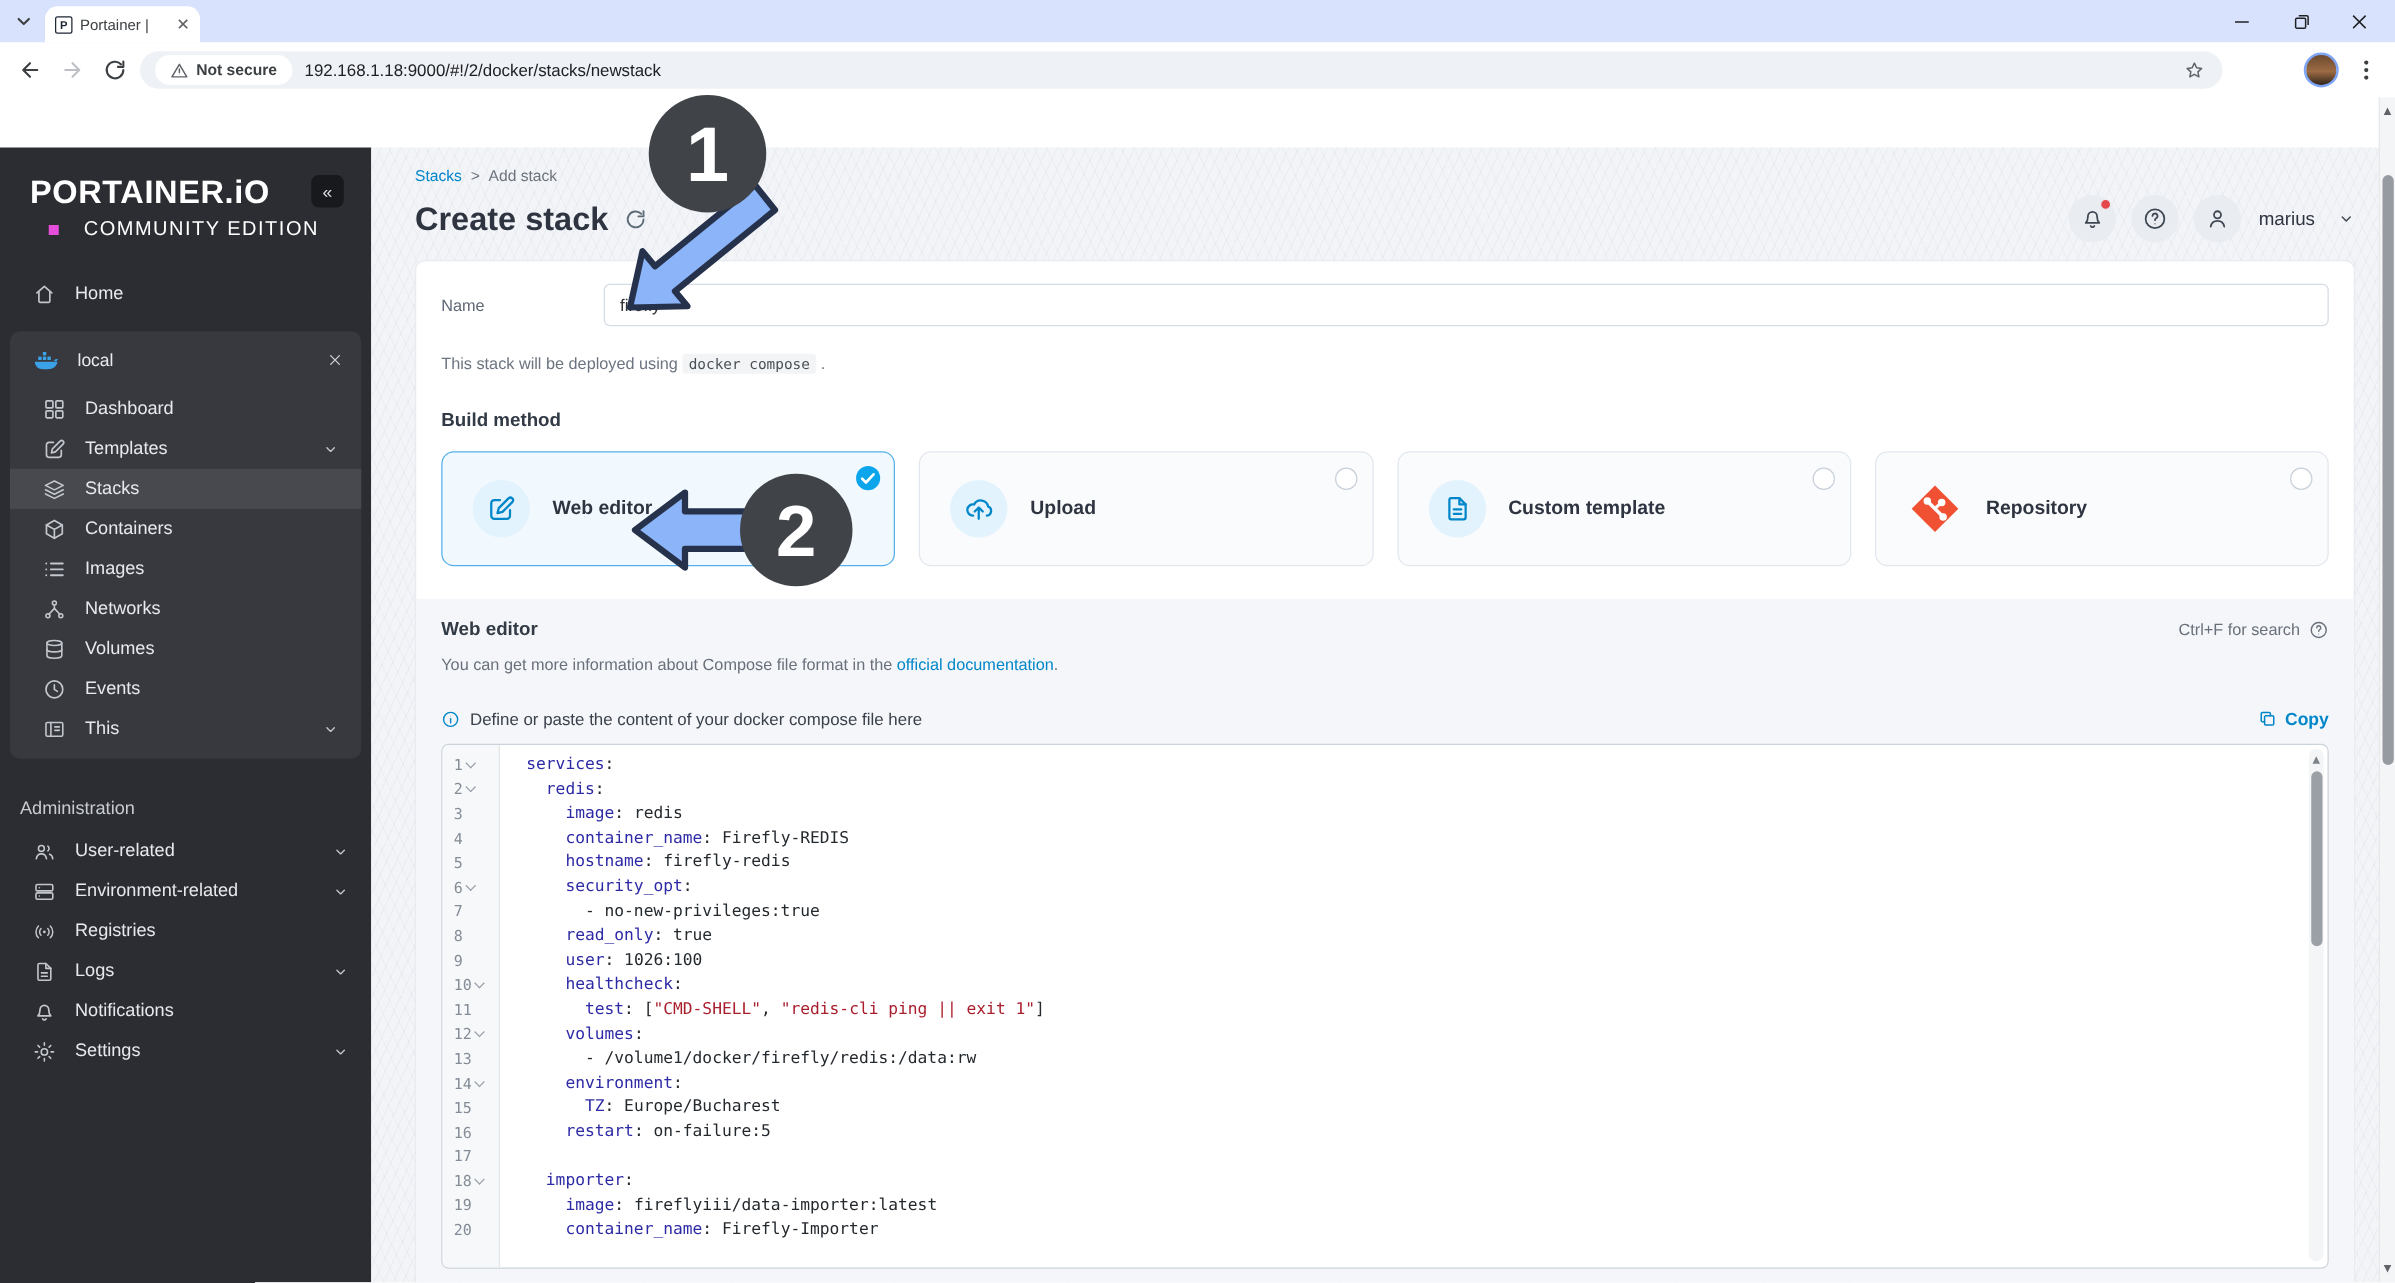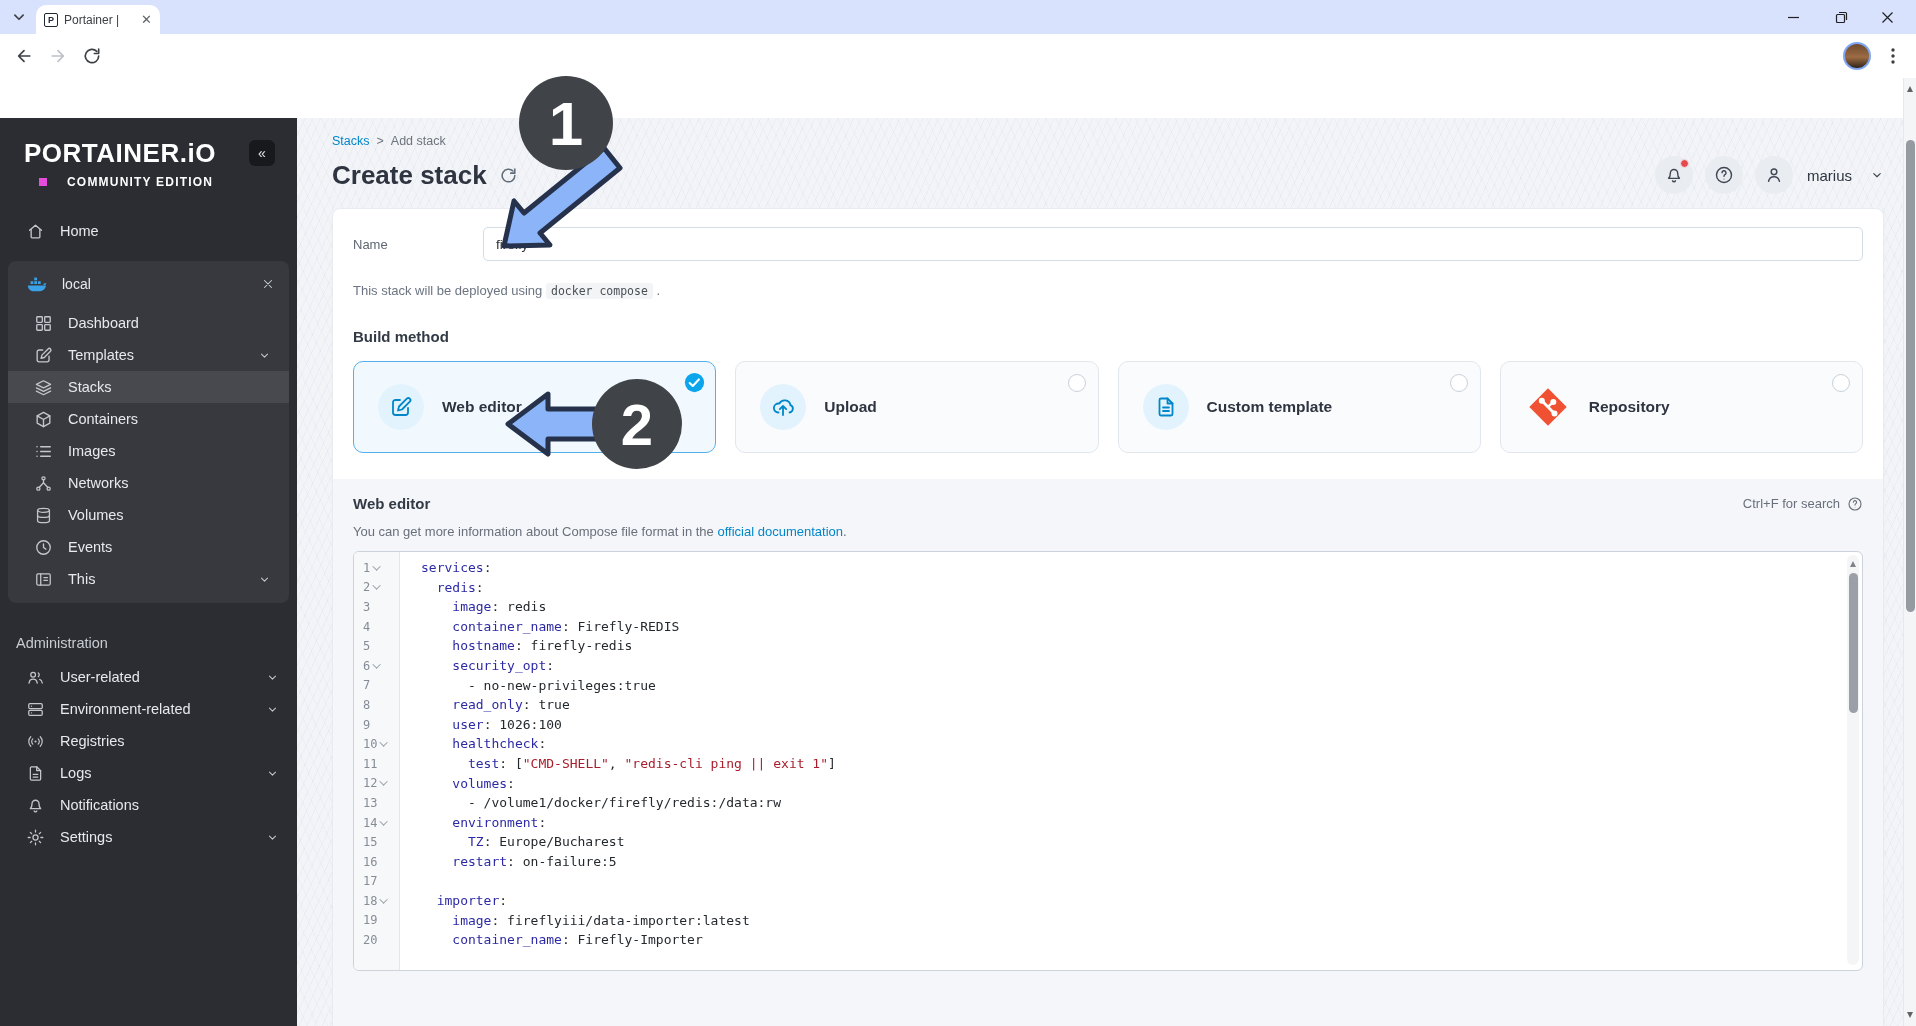--- a/index.html
+++ b/index.html
@@ -32,21 +32,21 @@
 
   
   .app { position:absolute; top:118px; left:0; width:1916px; height:908px; display:flex; }
 
   .sidebar { width:297px; background:#2b2d32; color:#e7e9ec; flex-shrink:0; padding-top:20px; position:relative; }
   .logo-row { padding:0 24px; position:relative; }
   .logo { font-size:26px; font-weight:800; letter-spacing:.5px; color:#fff; white-space:nowrap; }
   .collapse-btn { position:absolute; right:22px; top:2px; width:26px; height:26px; background:#18191c; border-radius:6px; color:#dfe2e6; display:flex; align-items:center; justify-content:center; font-size:14px; }
   .edition { display:flex; align-items:center; gap:7px; padding:6px 26px 0; }
   .edition .sq { width:8px; height:8px; background:#e64ddb; }
-  .edition span { font-size:12px; font-weight:bold; letter-spacing:1.2px; color:#fff;margin-left:13px; }
+  .edition span { font-size:16px; font-weight:normal; letter-spacing:1.2px; color:#fff;margin-left:13px; }
   .nav-item { display:flex; align-items:center; gap:15px; height:32px; padding:0 16px 0 26px; font-size:14.5px; color:#e7e9ec; position:relative; }
   .nav-item .ic { width:19px; height:19px; color:#c3c7cd; flex-shrink:0; }
   .nav-item .chev { position:absolute; right:18px; width:13px; height:13px; }
   .nav-item.active { background:#47494f; }
   .home { margin-top:26px; }
   .group { margin:14px 8px 0; background:#37393f; border-radius:8px; padding-bottom:8px; }
   .env-head { display:flex; align-items:center; gap:14px; height:46px; padding:0 14px 0 18px; font-size:14px; }
   .env-head .ic { width:22px; height:22px; }
   .env-close { margin-left:auto; width:14px; height:14px; color:#cfd3d8; }
   .admin-heading { margin-top:28px; padding:0 16px; font-size:14.5px; color:#c8ccd2; height:24px; display:flex; align-items:center; }
@@ -164,20 +164,38 @@
     <span class="navbtn disabled">
         <svg viewBox="0 0 24 24" fill="none" stroke="currentColor" stroke-width="2" stroke-linecap="round" stroke-linejoin="round">
           <path d="M5 12h13M12 5.5l6.5 6.5L12 18.5"></path>
         </svg>
       </span>
     <span class="navbtn">
         <svg viewBox="0 0 24 24" fill="none" stroke="currentColor" stroke-width="2" stroke-linecap="round" stroke-linejoin="round">
           <path d="M20 12a8 8 0 1 1-2.3-5.6M20 3.8V9h-5.2"></path>
         </svg>
       </span>
+    <div class="omnibox">
+      <span class="secchip">
+        <span class="ic">
+            <svg viewBox="0 0 24 24" fill="none" stroke="currentColor" stroke-width="1.9" stroke-linejoin="round">
+              <path d="M12 4 21.5 20h-19z"></path>
+              <path d="M12 10v4.4" stroke-linecap="round"></path>
+              <circle cx="12" cy="17.1" r="0.5" fill="currentColor" stroke="none"></circle>
+            </svg>
+          </span>
+        <span>Not secure</span>
+      </span>
+      <span class="url-text">192.168.1.18:9000/#!/2/docker/stacks/newstack</span>
+      <span class="star">
+          <svg viewBox="0 0 24 24" fill="none" stroke="currentColor" stroke-width="1.7" stroke-linejoin="round">
+            <path d="M12 3.6l2.5 5.2 5.7.7-4.2 3.9 1.1 5.6-5.1-2.8-5.1 2.8 1.1-5.6L3.8 9.5l5.7-.7z"></path>
+          </svg>
+        </span>
+    </div>
     <span class="avatar"></span>
     <span class="dots">
         <svg viewBox="0 0 18 22">
           <g fill="#3c4043">
             <circle cx="9" cy="5" r="1.7"></circle>
             <circle cx="9" cy="11" r="1.7"></circle>
             <circle cx="9" cy="17" r="1.7"></circle>
           </g>
         </svg>
       </span>
@@ -536,20 +554,39 @@
                     <path d="M9.6 9.3a2.4 2.4 0 1 1 3.5 2.2c-.8.4-1.1 1-1.1 1.9"></path>
                     <circle cx="12" cy="16.8" r="0.6" fill="currentColor" stroke="none"></circle>
                   </svg>
                 </span>
             </span>
           </div>
           <div class="we-sub">
             <span>You can get more information about Compose file format in the</span>
             <span class="we-link">official documentation</span><span>.</span>
           </div>
+          <div class="define-row">
+            <span class="info-ic">
+                <svg viewBox="0 0 24 24" fill="none" stroke="currentColor" stroke-width="1.8" stroke-linecap="round">
+                  <circle cx="12" cy="12" r="9"></circle>
+                  <path d="M12 11v5.5"></path>
+                  <circle cx="12" cy="7.8" r="0.6" fill="currentColor" stroke="none"></circle>
+                </svg>
+              </span>
+            <span class="define-label">Define or paste the content of your docker compose file here</span>
+            <span class="copy-btn">
+              <span class="ic">
+                  <svg viewBox="0 0 24 24" fill="none" stroke="currentColor" stroke-width="1.8" stroke-linecap="round" stroke-linejoin="round">
+                    <rect x="8.5" y="8.5" width="11" height="11" rx="1.5"></rect>
+                    <path d="M15.5 8.5V6a1.5 1.5 0 0 0-1.5-1.5H6A1.5 1.5 0 0 0 4.5 6v8A1.5 1.5 0 0 0 6 15.5h2.5"></path>
+                  </svg>
+                </span>
+              <span>Copy</span>
+            </span>
+          </div>
 
           <div class="editor">
             <div class="gutter" id="gutter">
                 <div class="gutter-line">
                   <span>1</span>
                   <span class="fold-caret"></span>
                 </div>
                 <div class="gutter-line">
                   <span>2</span>
                   <span class="fold-caret"></span>

